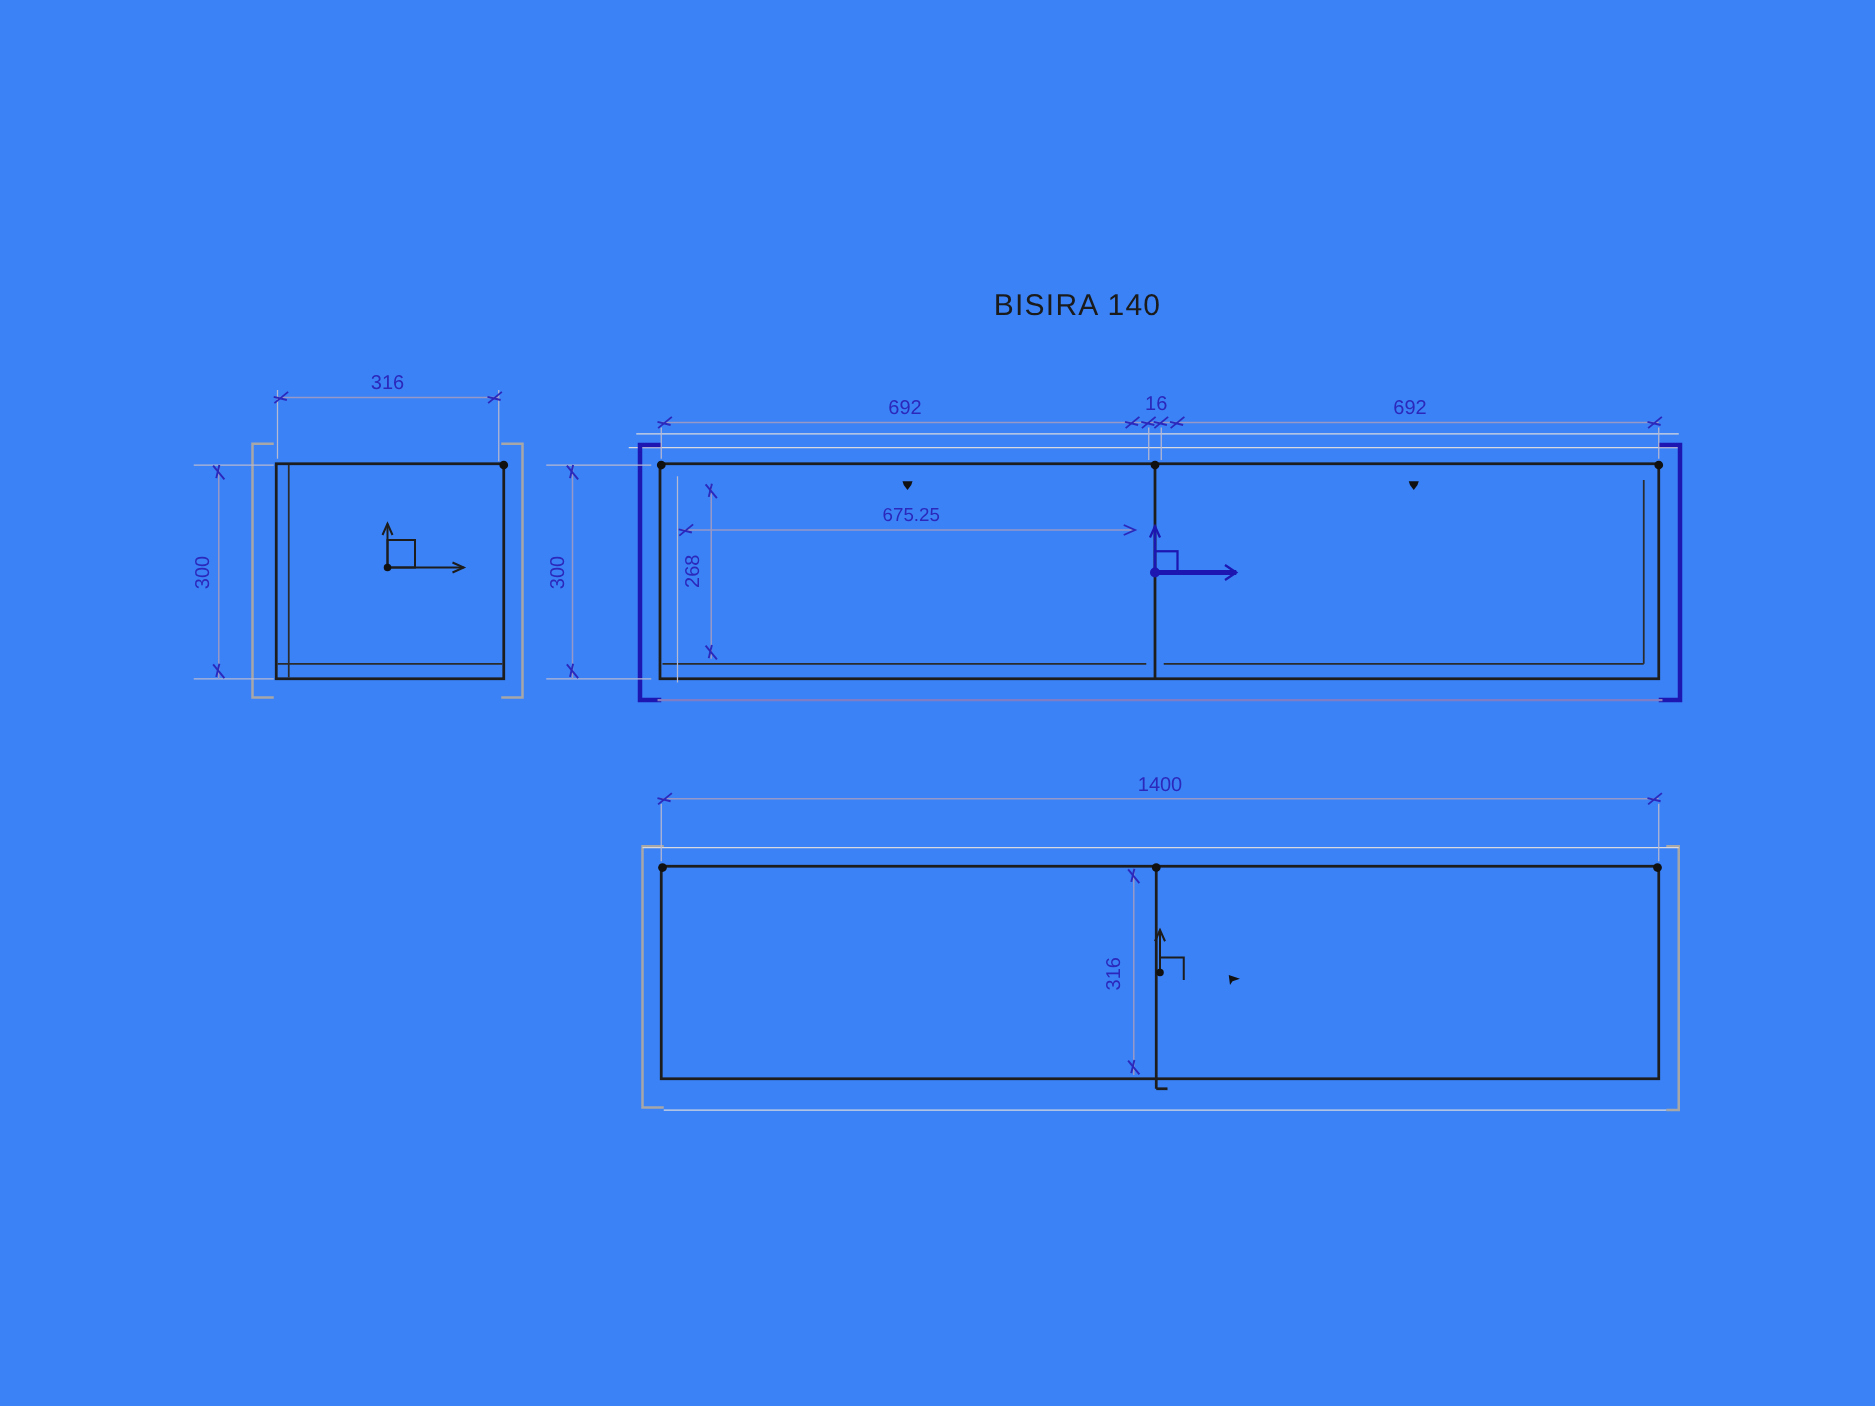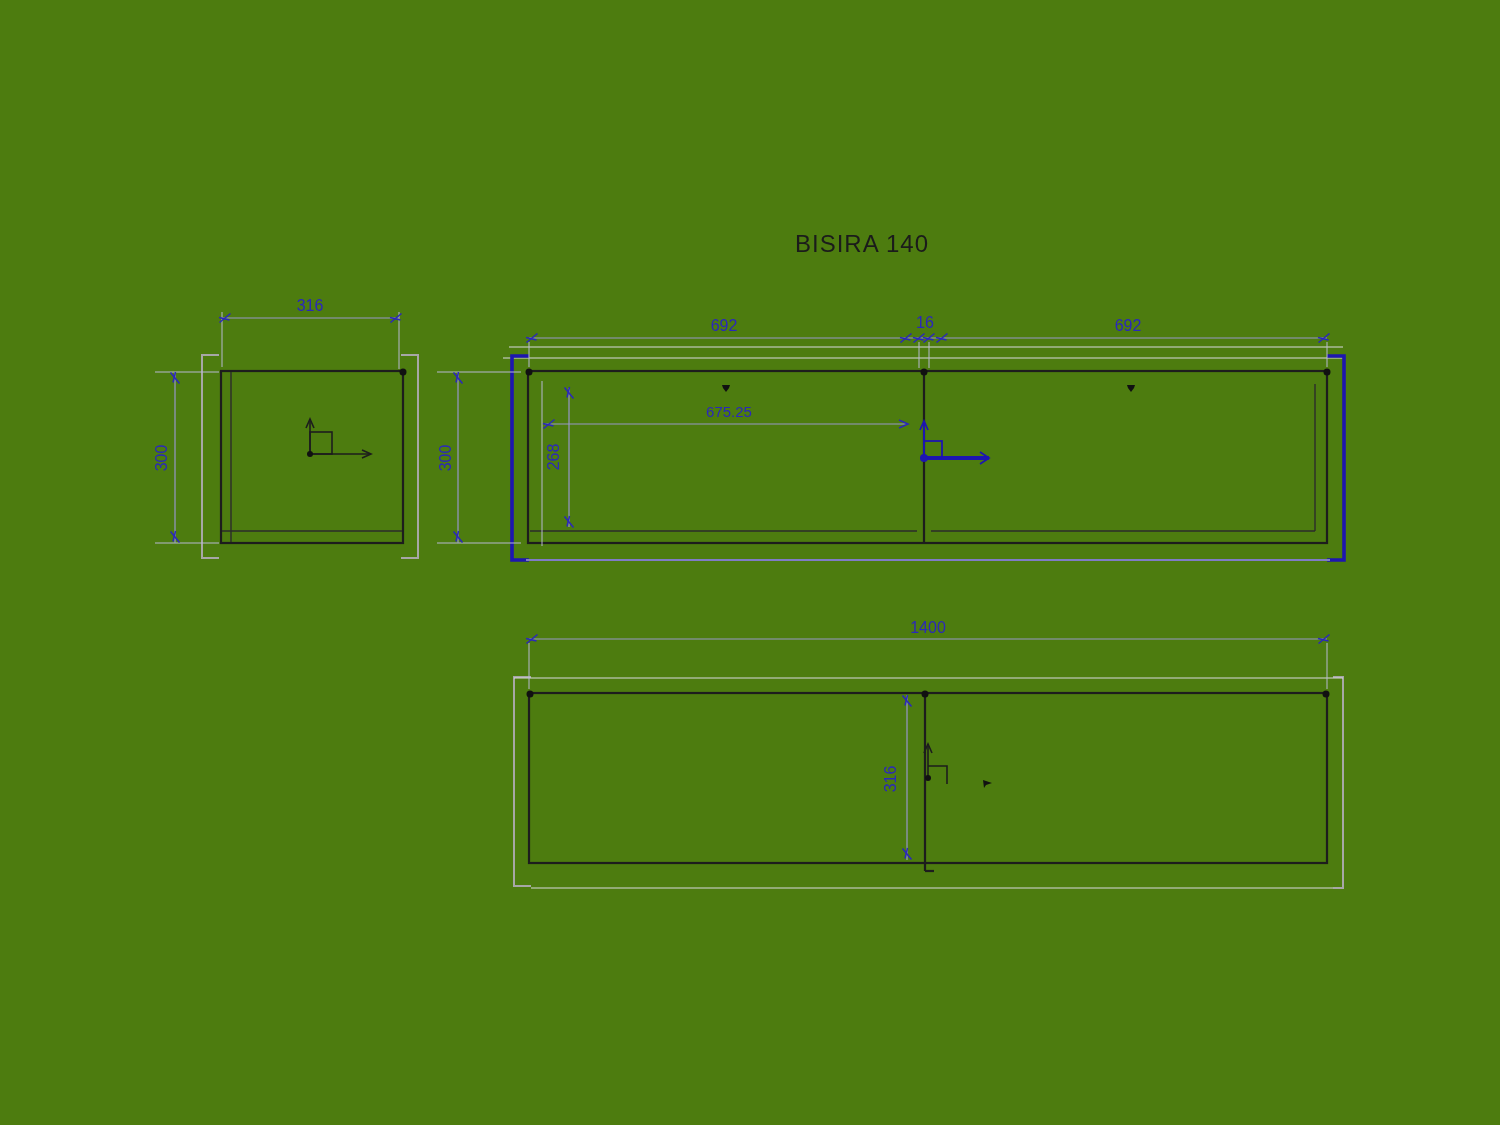--- a/index.html
+++ b/index.html
@@ -1,16 +1,16 @@
 <!DOCTYPE html>
 <html><head>
 <meta charset="utf-8">
 <style>
   html,body{margin:0;padding:0;background:#ffffff;}
-  .page{position:relative;width:1500px;height:1125px;background:#4d7c0f;overflow:hidden;}
+  .page{position:relative;width:1500px;height:1125px;background:#3b82f6;overflow:hidden;}
   svg{display:block;font-family:"Liberation Sans",sans-serif;}
   .title{font-family:"Liberation Sans",sans-serif;font-size:24px;font-weight:500;letter-spacing:1px;fill:#1b1b1b;}
   .k   {stroke:#1d1d1d;stroke-width:2.2;fill:none;}
   .ki  {stroke:#2b2b2b;stroke-width:1.4;fill:none;}
   .ext {stroke:#b7b8d2;stroke-width:1;fill:none;}
   .ext2{stroke:#d9d9de;stroke-width:1;fill:none;}
   .dl  {stroke:#9798c8;stroke-width:1.2;fill:none;}
   .arr {stroke:#2b28bb;stroke-width:1.5;fill:none;}
   .dimtxt{fill:#2b28bb;font-size:16px;font-weight:500;}
   .dimtxt.small{font-size:15px;}

